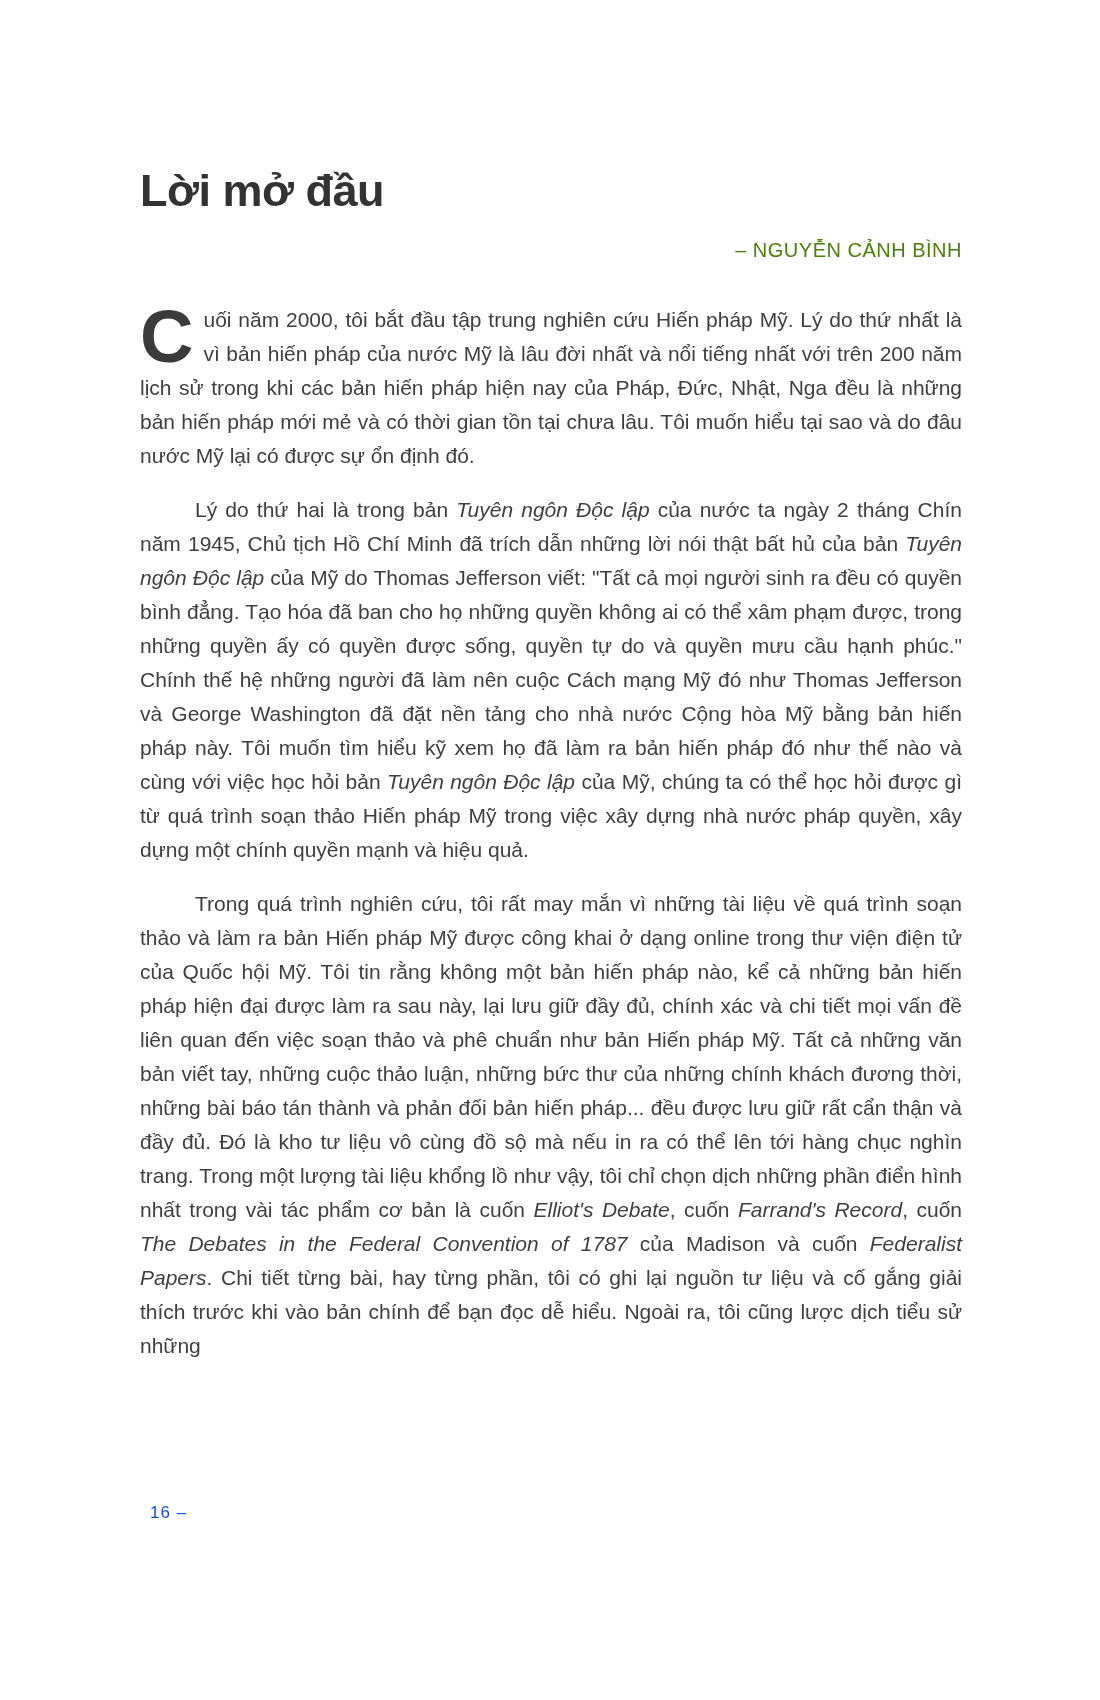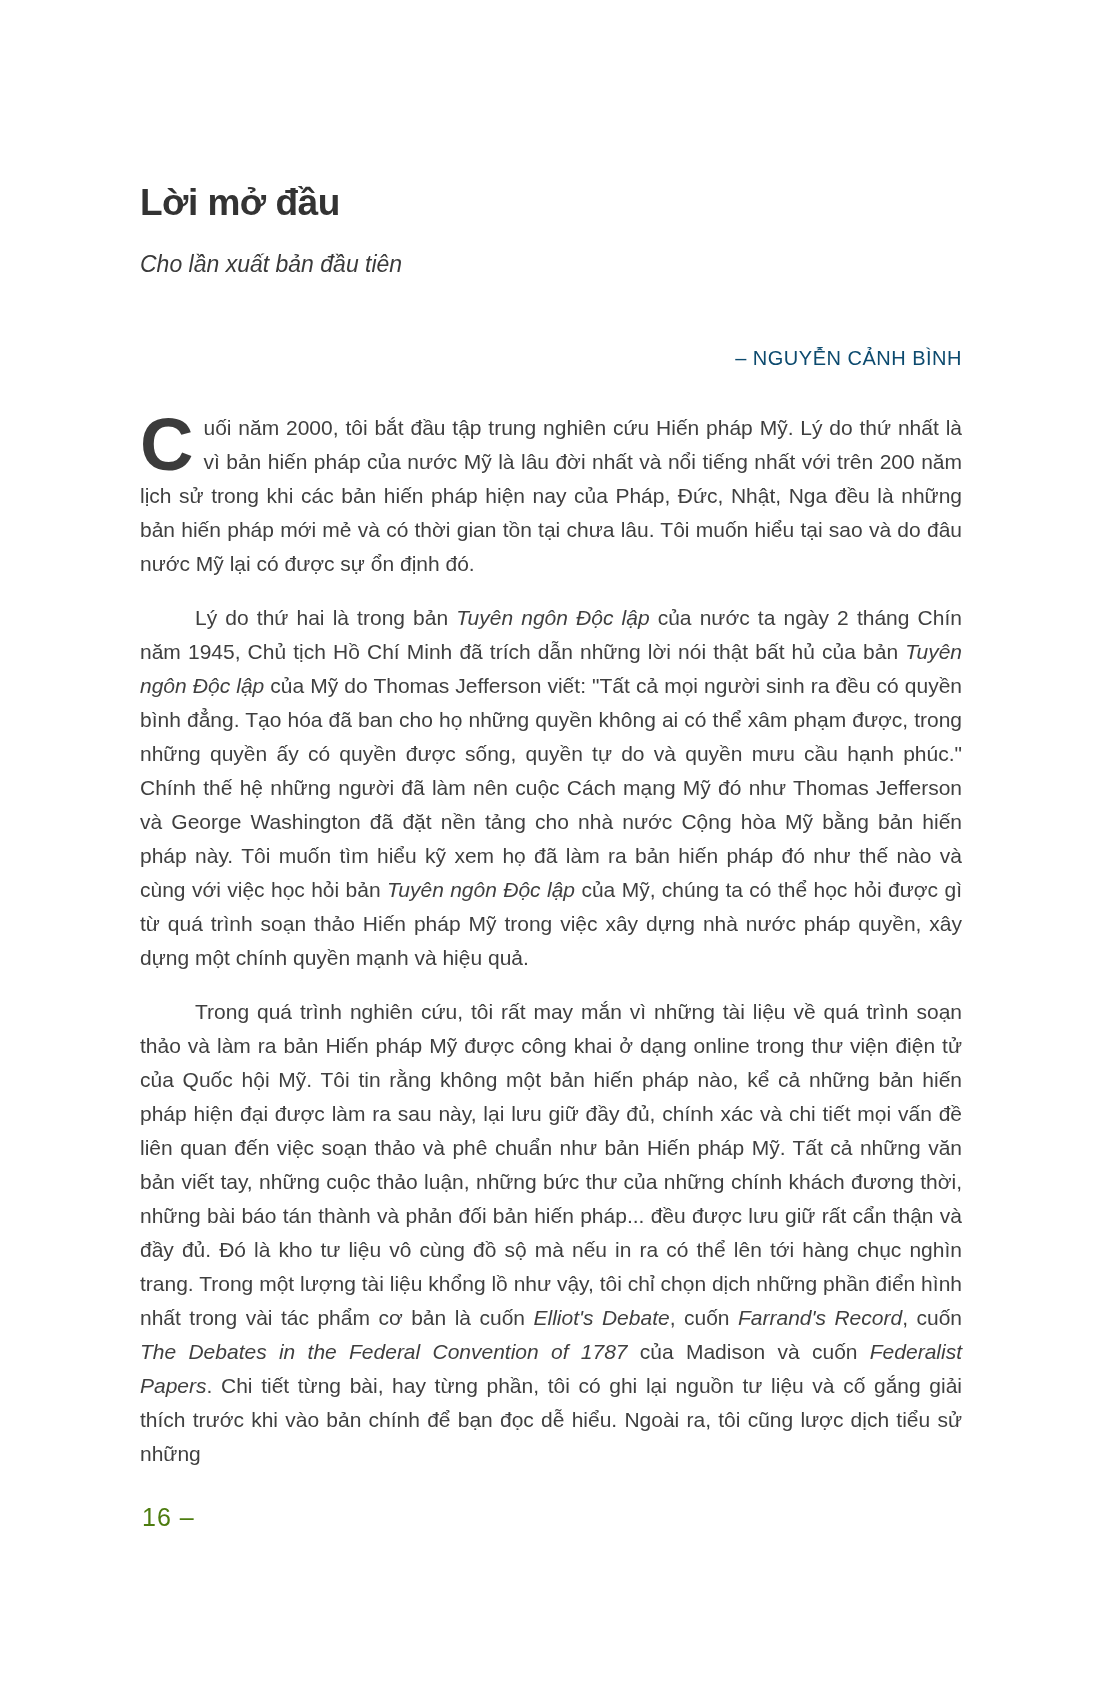--- a/index.html
+++ b/index.html
@@ -12,39 +12,39 @@
     color: #3f3f3f;
     overflow: hidden;
   }
   .content {
     position: absolute;
     left: 140px;
     top: 165px;
     width: 822px;
   }
   .title {
-    font-size: 37px;
+    font-size: 45px;
     font-weight: bold;
     letter-spacing: -0.5px;
     color: #333333;
-    margin: 12px 0 20px 0;
+    margin: 0 0 20px 0;
     line-height: 52px;
   }
   .subtitle {
     font-style: italic;
     font-size: 23px;
     color: #3a3a3a;
     margin: 0 0 66px 0;
     line-height: 30px;
   }
   .author {
     text-align: right;
     font-size: 20px;
     letter-spacing: 0.5px;
-    color: #0c4a6e;
+    color: #4d7c0f;
     margin: 0 0 40px 0;
     line-height: 26px;
   }
   .body-text p {
     font-size: 21px;
     line-height: 34px;
     text-align: justify;
     margin: 0 0 20px 0;
     color: #3f3f3f;
   }
@@ -52,34 +52,33 @@
   .dropcap {
     float: left;
     font-size: 74px;
     line-height: 60px;
     padding: 4px 10px 0 0;
     font-weight: bold;
     color: #3b3b3b;
   }
   .footer {
     position: absolute;
-    left: 142px;
+    left: 150px;
     top: 1503px;
-    font-size: 25px;
-    color: #4d7c0f;
+    font-size: 17px;
+    color: #1d4ed8;
     letter-spacing: 1px;
   }
 </style>
 </head>
 <body>
 
 <div class="page">
   <div class="content">
     <h1 class="title">Lời mở đầu</h1>
-    <div class="subtitle">Cho lần xuất bản đầu tiên</div>
     <div class="author">– NGUYỄN CẢNH BÌNH</div>
     <div class="body-text">
       <p>
         <span class="dropcap">C</span><span><span>uối năm 2000, tôi bắt đầu tập trung nghiên cứu Hiến pháp Mỹ. Lý do thứ nhất là vì bản hiến pháp của nước Mỹ là lâu đời nhất và nổi tiếng nhất với trên 200 năm lịch sử trong khi các bản hiến pháp hiện nay của Pháp, Đức, Nhật, Nga đều là những bản hiến pháp mới mẻ và có thời gian tồn tại chưa lâu. Tôi muốn hiểu tại sao và do đâu nước Mỹ lại có được sự ổn định đó.</span></span>
       </p>
       <p class="indented"><span>Lý do thứ hai là trong bản </span><span style="font-style: italic;">Tuyên ngôn Độc lập</span><span> của nước ta ngày 2 tháng Chín năm 1945, Chủ tịch Hồ Chí Minh đã trích dẫn những lời nói thật bất hủ của bản </span><span style="font-style: italic;">Tuyên ngôn Độc lập</span><span> của Mỹ do Thomas Jefferson viết: "Tất cả mọi người sinh ra đều có quyền bình đẳng. Tạo hóa đã ban cho họ những quyền không ai có thể xâm phạm được, trong những quyền ấy có quyền được sống, quyền tự do và quyền mưu cầu hạnh phúc." Chính thế hệ những người đã làm nên cuộc Cách mạng Mỹ đó như Thomas Jefferson và George Washington đã đặt nền tảng cho nhà nước Cộng hòa Mỹ bằng bản hiến pháp này. Tôi muốn tìm hiểu kỹ xem họ đã làm ra bản hiến pháp đó như thế nào và cùng với việc học hỏi bản </span><span style="font-style: italic;">Tuyên ngôn Độc lập</span><span> của Mỹ, chúng ta có thể học hỏi được gì từ quá trình soạn thảo Hiến pháp Mỹ trong việc xây dựng nhà nước pháp quyền, xây dựng một chính quyền mạnh và hiệu quả.</span></p>
       <p class="indented"><span>Trong quá trình nghiên cứu, tôi rất may mắn vì những tài liệu về quá trình soạn thảo và làm ra bản Hiến pháp Mỹ được công khai ở dạng online trong thư viện điện tử của Quốc hội Mỹ. Tôi tin rằng không một bản hiến pháp nào, kể cả những bản hiến pháp hiện đại được làm ra sau này, lại lưu giữ đầy đủ, chính xác và chi tiết mọi vấn đề liên quan đến việc soạn thảo và phê chuẩn như bản Hiến pháp Mỹ. Tất cả những văn bản viết tay, những cuộc thảo luận, những bức thư của những chính khách đương thời, những bài báo tán thành và phản đối bản hiến pháp... đều được lưu giữ rất cẩn thận và đầy đủ. Đó là kho tư liệu vô cùng đồ sộ mà nếu in ra có thể lên tới hàng chục nghìn trang. Trong một lượng tài liệu khổng lồ như vậy, tôi chỉ chọn dịch những phần điển hình nhất trong vài tác phẩm cơ bản là cuốn </span><span style="font-style: italic;">Elliot's Debate</span><span>, cuốn </span><span style="font-style: italic;">Farrand's Record</span><span>, cuốn </span><span style="font-style: italic;">The Debates in the Federal Convention of 1787</span><span> của Madison và cuốn </span><span style="font-style: italic;">Federalist Papers</span><span>. Chi tiết từng bài, hay từng phần, tôi có ghi lại nguồn tư liệu và cố gắng giải thích trước khi vào bản chính để bạn đọc dễ hiểu. Ngoài ra, tôi cũng lược dịch tiểu sử những</span></p>
     </div>
   </div>
   <div class="footer">16 –</div>

